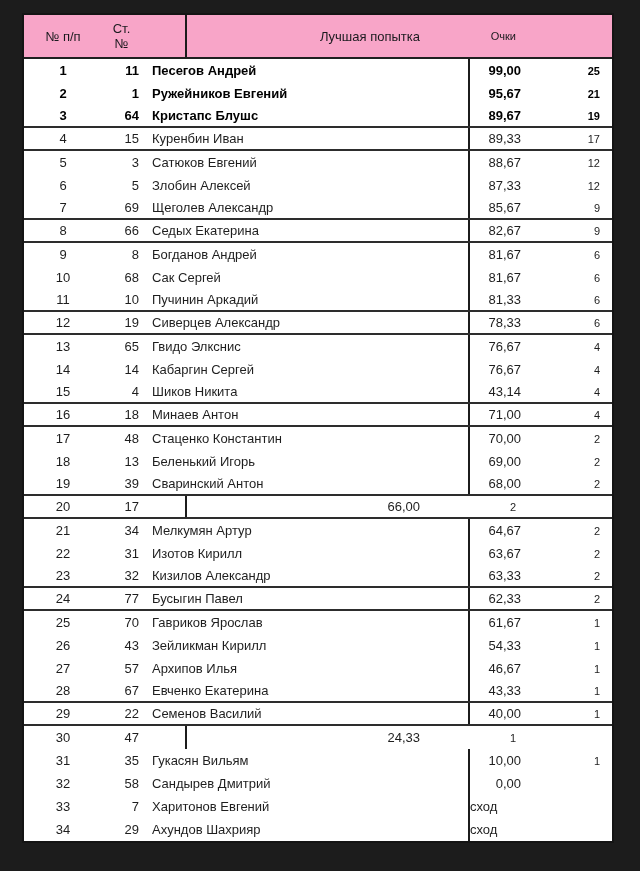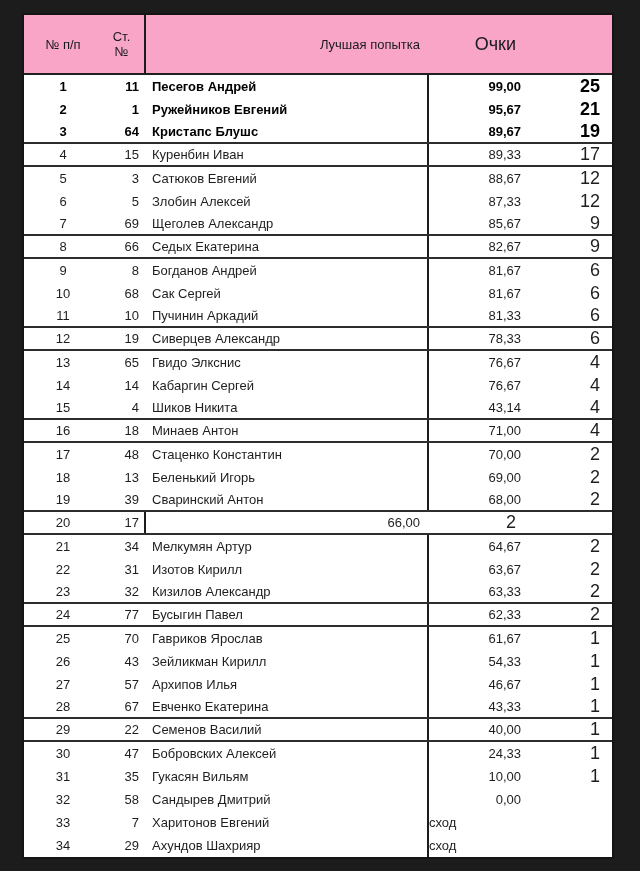--- a/index.html
+++ b/index.html
@@ -24,21 +24,21 @@
     background: #ffffff;
     border: 2px solid #141414;
     box-sizing: border-box;
   }
   .grid-row {
     display: grid;
     grid-template-columns: 78px 42px 1fr 101px 84px;
   }
   .thead {
     background: #f8a5c8;
-    height: 60px;
+    height: 44px;
     border-bottom: 2px solid #202020;
     box-sizing: border-box;
   }
   .th {
     display: flex;
     align-items: center;
     justify-content: center;
     text-align: center;
     font-size: 13px;
     line-height: 15px;
@@ -61,23 +61,24 @@
     overflow: hidden;
     white-space: nowrap;
   }
   .c-pos  { justify-content: center; }
   .c-no   { justify-content: flex-end; padding-right: 5px; }
   .c-driver { justify-content: flex-start; padding-left: 8px; }
   .c-best {
     justify-content: flex-end;
     padding-right: 7px;
     border-left: 2px solid #1c1c1c;
+    margin-left: 41px;
   }
   .c-best.dnf { justify-content: flex-start; padding-left: 0; }
-  .c-points { justify-content: flex-end; padding-right: 12px; font-size: 18px; }
+  .c-points { justify-content: flex-end; padding-right: 12px; font-size: 11px; }
   .tr.bold .td { font-weight: bold; color: #000; }
 </style>
 </head>
 <body>
 
 <div class="stage" style="background: rgb(28, 28, 28);">
   <div class="results-table">
 
     <div class="thead grid-row" style="background: rgb(248, 165, 200);">
       <div class="th c-pos">№ п/п</div>
@@ -285,21 +286,20 @@
         <div class="tr grid-row sep">
     <div class="td c-pos">29</div>
     <div class="td c-no">22</div>
     <div class="td c-driver">Семенов Василий</div>
     <div class="td c-best">40,00</div>
     <div class="td c-points">1</div>
   </div>
         <div class="tr grid-row">
     <div class="td c-pos">30</div>
     <div class="td c-no">47</div>
-    <div class="td c-driver">Бобровских Алексей</div>
     <div class="td c-best">24,33</div>
     <div class="td c-points">1</div>
   </div>
         <div class="tr grid-row">
     <div class="td c-pos">31</div>
     <div class="td c-no">35</div>
     <div class="td c-driver">Гукасян Вильям</div>
     <div class="td c-best">10,00</div>
     <div class="td c-points">1</div>
   </div>

